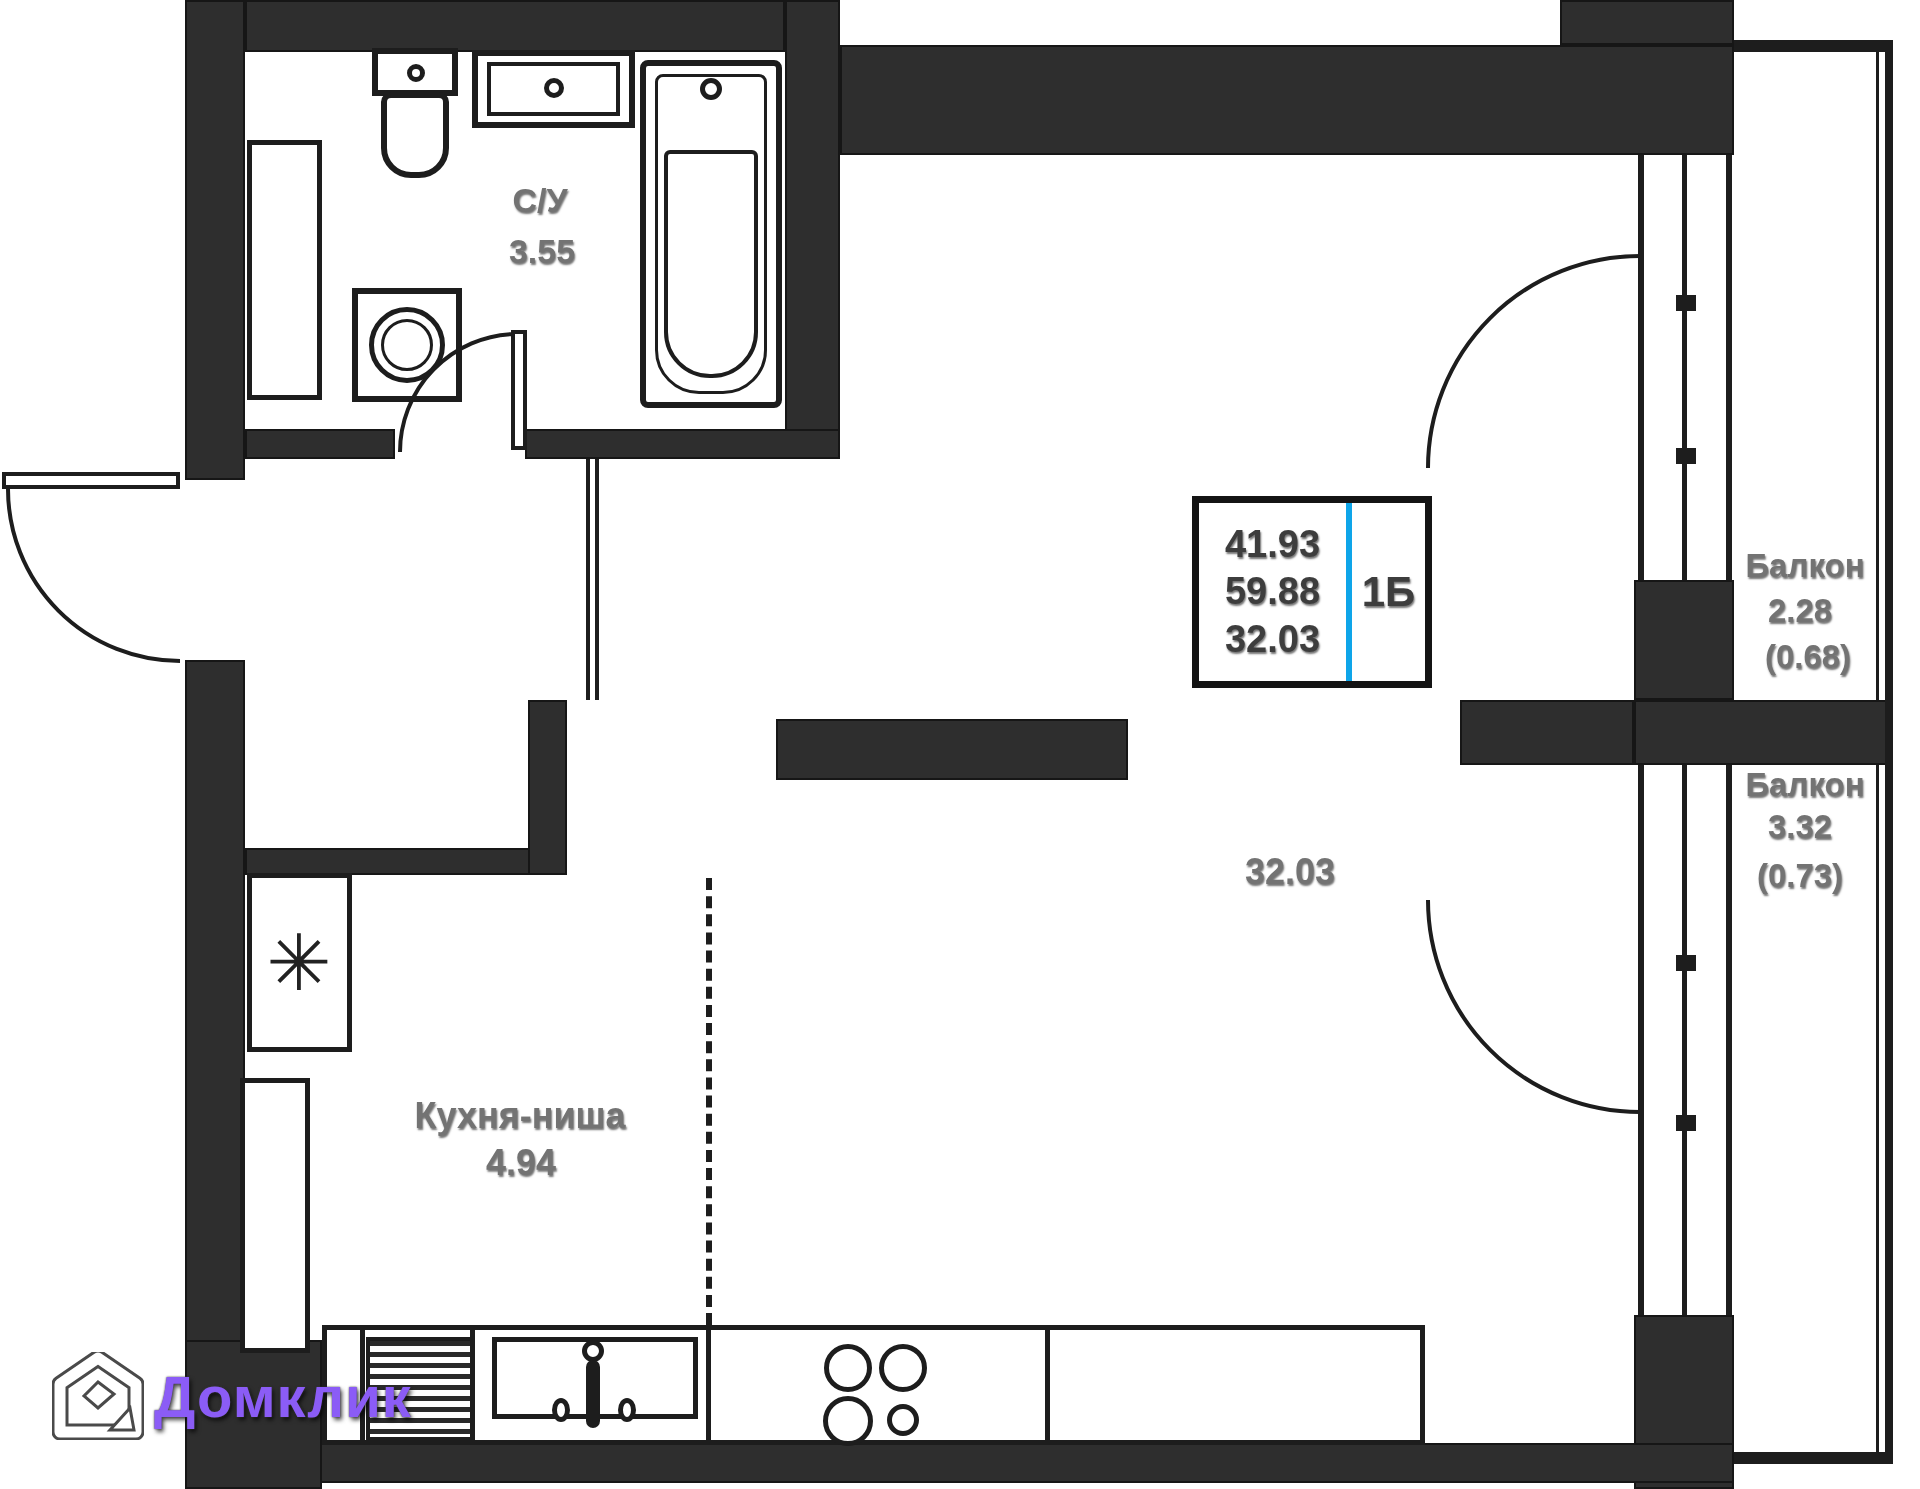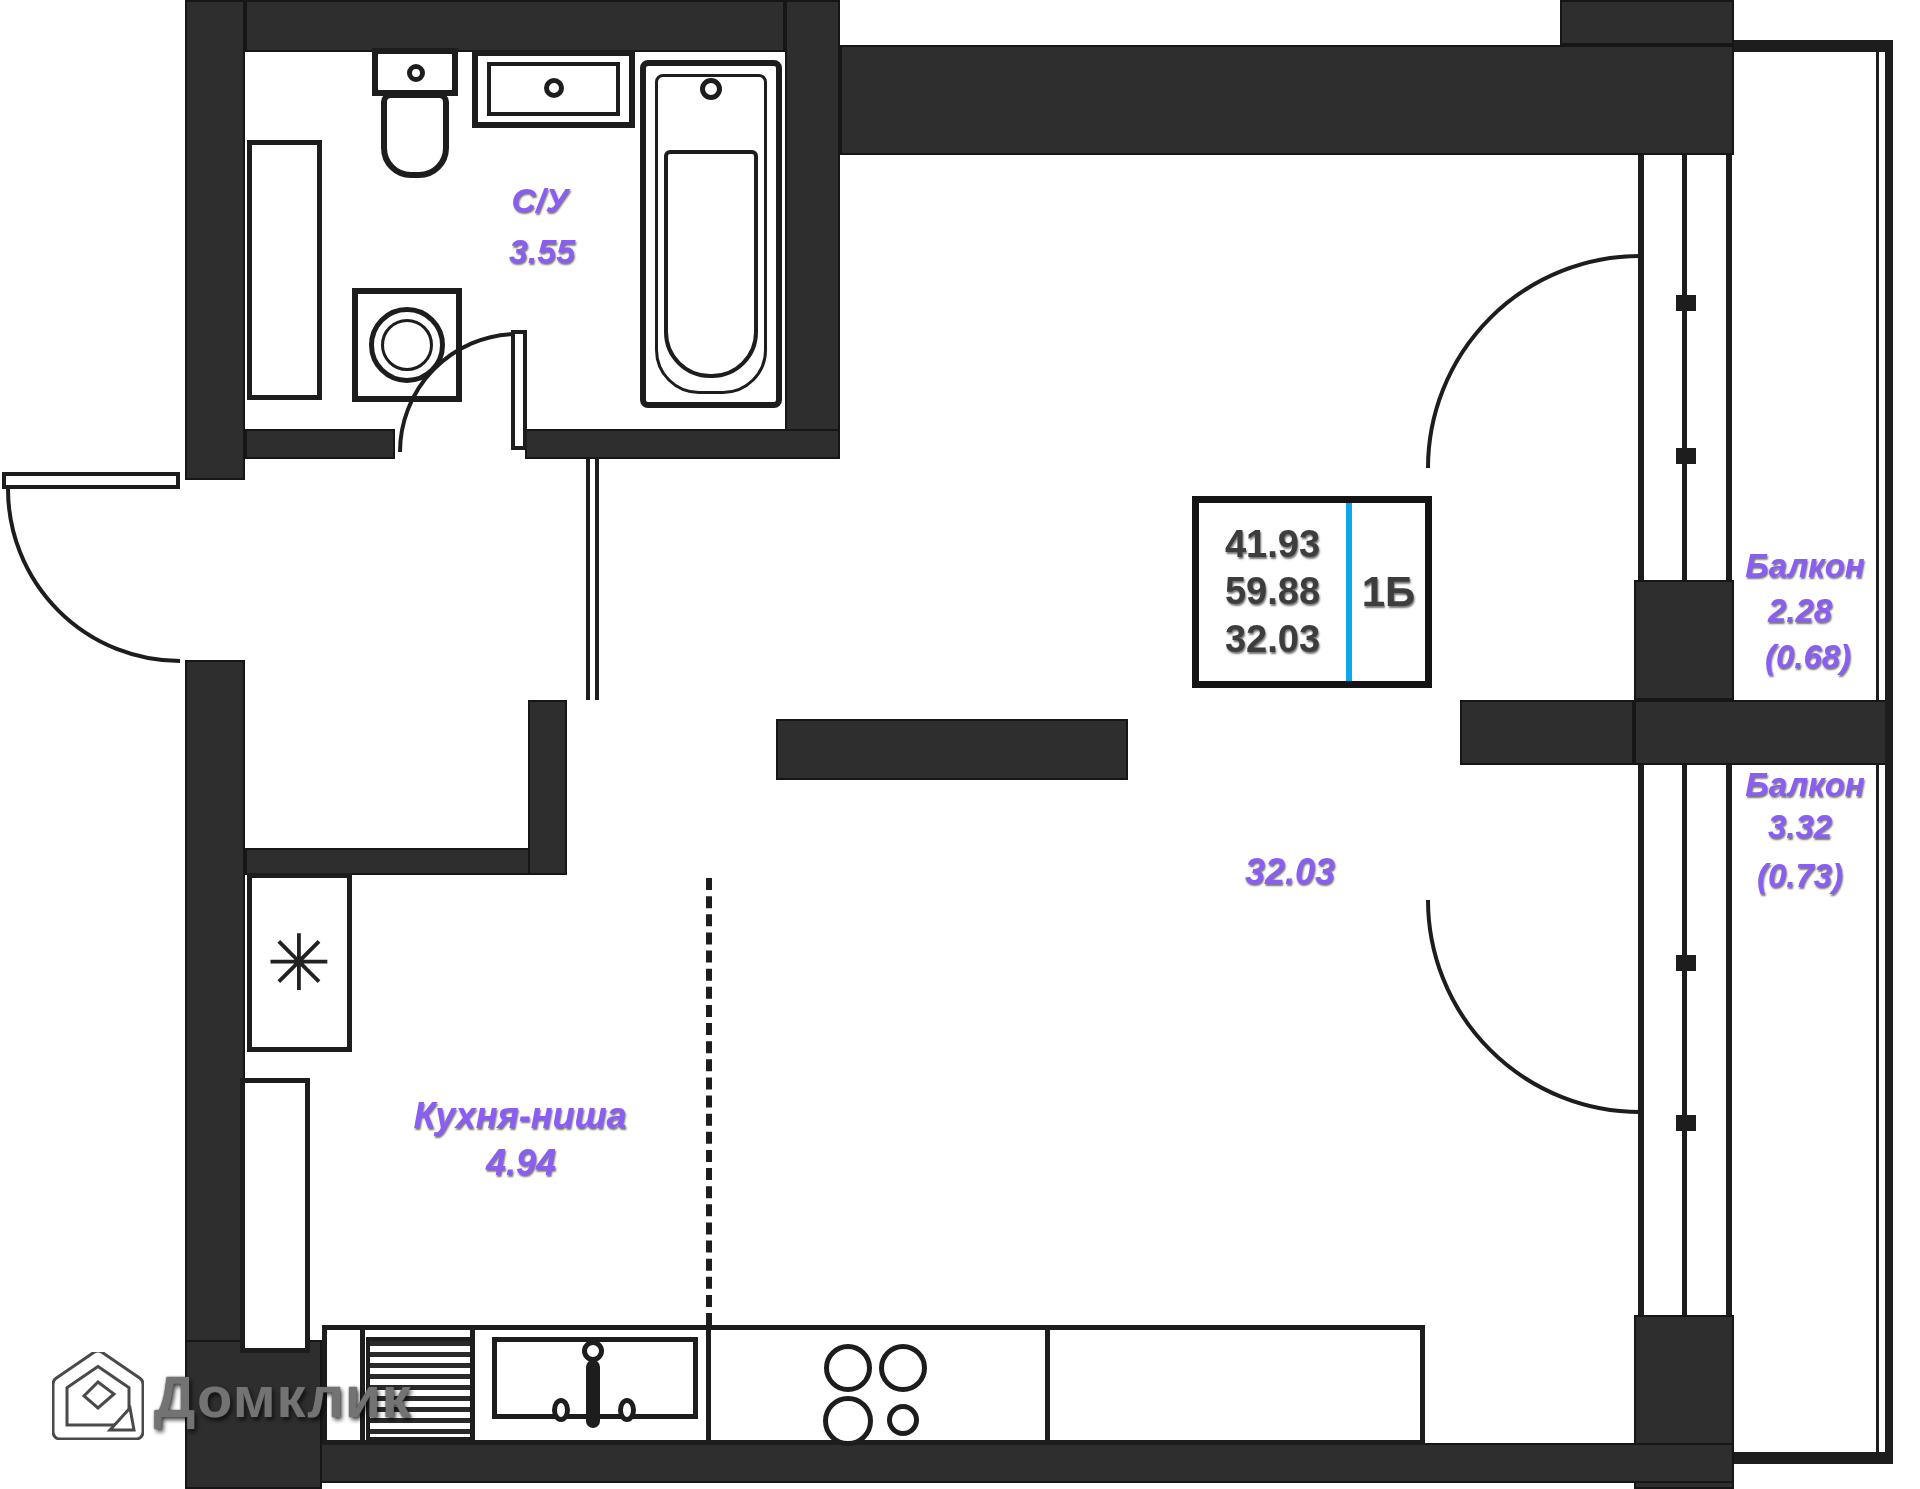--- a/index.html
+++ b/index.html
@@ -1,39 +1,39 @@
 <!DOCTYPE html>
 <html><head>
 <meta charset="utf-8">
 <style>
   html,body{margin:0;padding:0;background:#fff;}
   #plan{position:relative;width:1920px;height:1489px;background:#ffffff;overflow:hidden;
         font-family:"Liberation Sans","DejaVu Sans",sans-serif;}
   .wall{position:absolute;background:#2e2e2e;box-shadow:0 0 0 2px #161616 inset;}
   .whitebox{position:absolute;background:#fff;border:5px solid #1d1d1d;box-sizing:border-box;}
   .thinline{position:absolute;background:#1d1d1d;}
-  .label{position:absolute;transform:translate(-50%,-50%);color:#8b5cf6;font-weight:700;
-         font-size:34px;white-space:nowrap;text-shadow:1px 2px 2px rgba(0,0,0,0.55);font-style:italic;}
+  .label{position:absolute;transform:translate(-50%,-50%);color:#737373;font-weight:700;
+         font-size:34px;white-space:nowrap;text-shadow:1px 2px 2px rgba(0,0,0,0.55);}
   .fix{position:absolute;box-sizing:border-box;border:6px solid #1d1d1d;background:#fff;}
   .circ{position:absolute;box-sizing:border-box;border:5px solid #1d1d1d;border-radius:50%;background:#fff;}
   svg.overlay{position:absolute;left:0;top:0;pointer-events:none;}
   #stamp{position:absolute;left:1192px;top:496px;width:240px;height:192px;border:7px solid #141414;
          box-sizing:border-box;background:#fff;display:flex;}
   #stamp .cellL{width:147px;border-right:6px solid #0ea5e9;display:flex;flex-direction:column;
          justify-content:center;align-items:center;gap:2px;}
   #stamp .cellL div{font-size:38px;font-weight:700;color:#3d3d3d;line-height:1.2;
          text-shadow:1px 2px 2px rgba(0,0,0,0.55);}
   #stamp .cellR{flex:1;display:flex;align-items:center;justify-content:center;
          font-size:42px;font-weight:700;color:#3d3d3d;text-shadow:1px 2px 2px rgba(0,0,0,0.55);}
   .hatch{position:absolute;left:366px;top:1337px;width:100px;height:96px;border:4px solid #1d1d1d;
          background:repeating-linear-gradient(180deg,#2a2a2a 0 5px,#ffffff 5px 11px);}
   .snow{position:absolute;left:299px;top:963px;transform:translate(-50%,-50%);font-size:78px;
         color:#222;line-height:1;}
   #logo{position:absolute;left:52px;top:1352px;display:flex;align-items:center;}
-  #logo .word{font-size:58px;font-weight:700;color:#737373;letter-spacing:1px;margin-left:10px;
+  #logo .word{font-size:58px;font-weight:700;color:#8b5cf6;letter-spacing:1px;margin-left:10px;
         text-shadow:0 0 2px #3a3a3a,2px 3px 4px rgba(0,0,0,0.7);}
   .frameline{position:absolute;background:#1d1d1d;}
   .dashedline{position:absolute;border-left:6px dashed #1d1d1d;}
 </style>
 </head>
 <body>
 
 <div id="plan">
 
   <div class="wall" style="left:185px;top:0;width:60px;height:480px;"></div>

